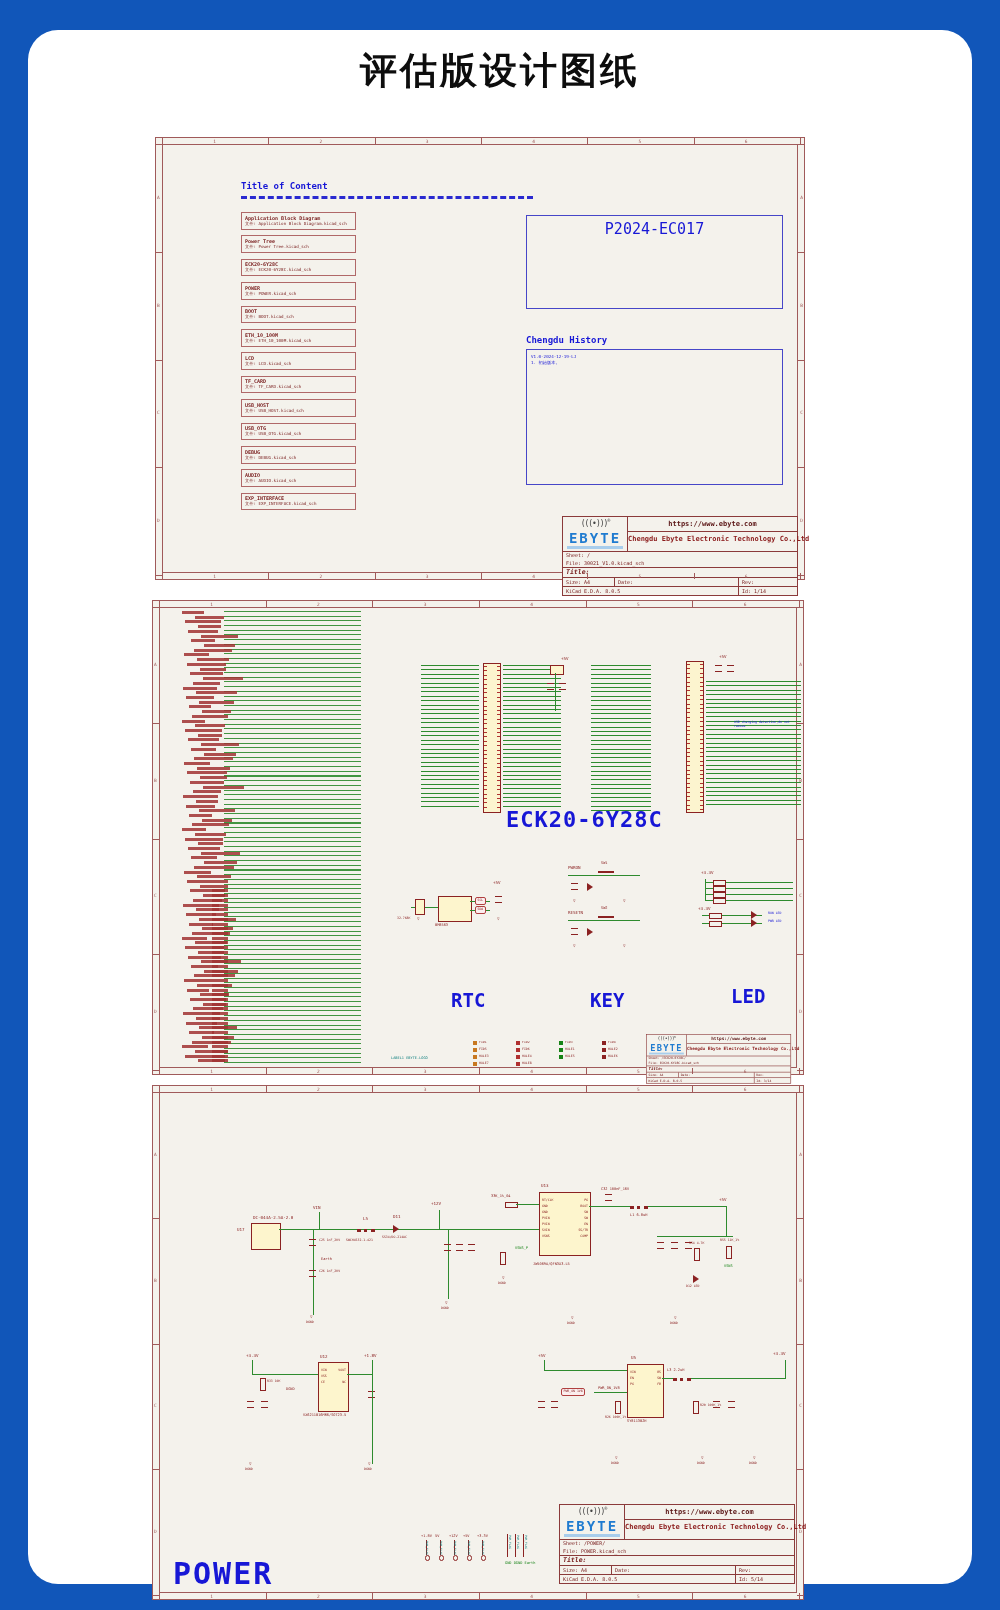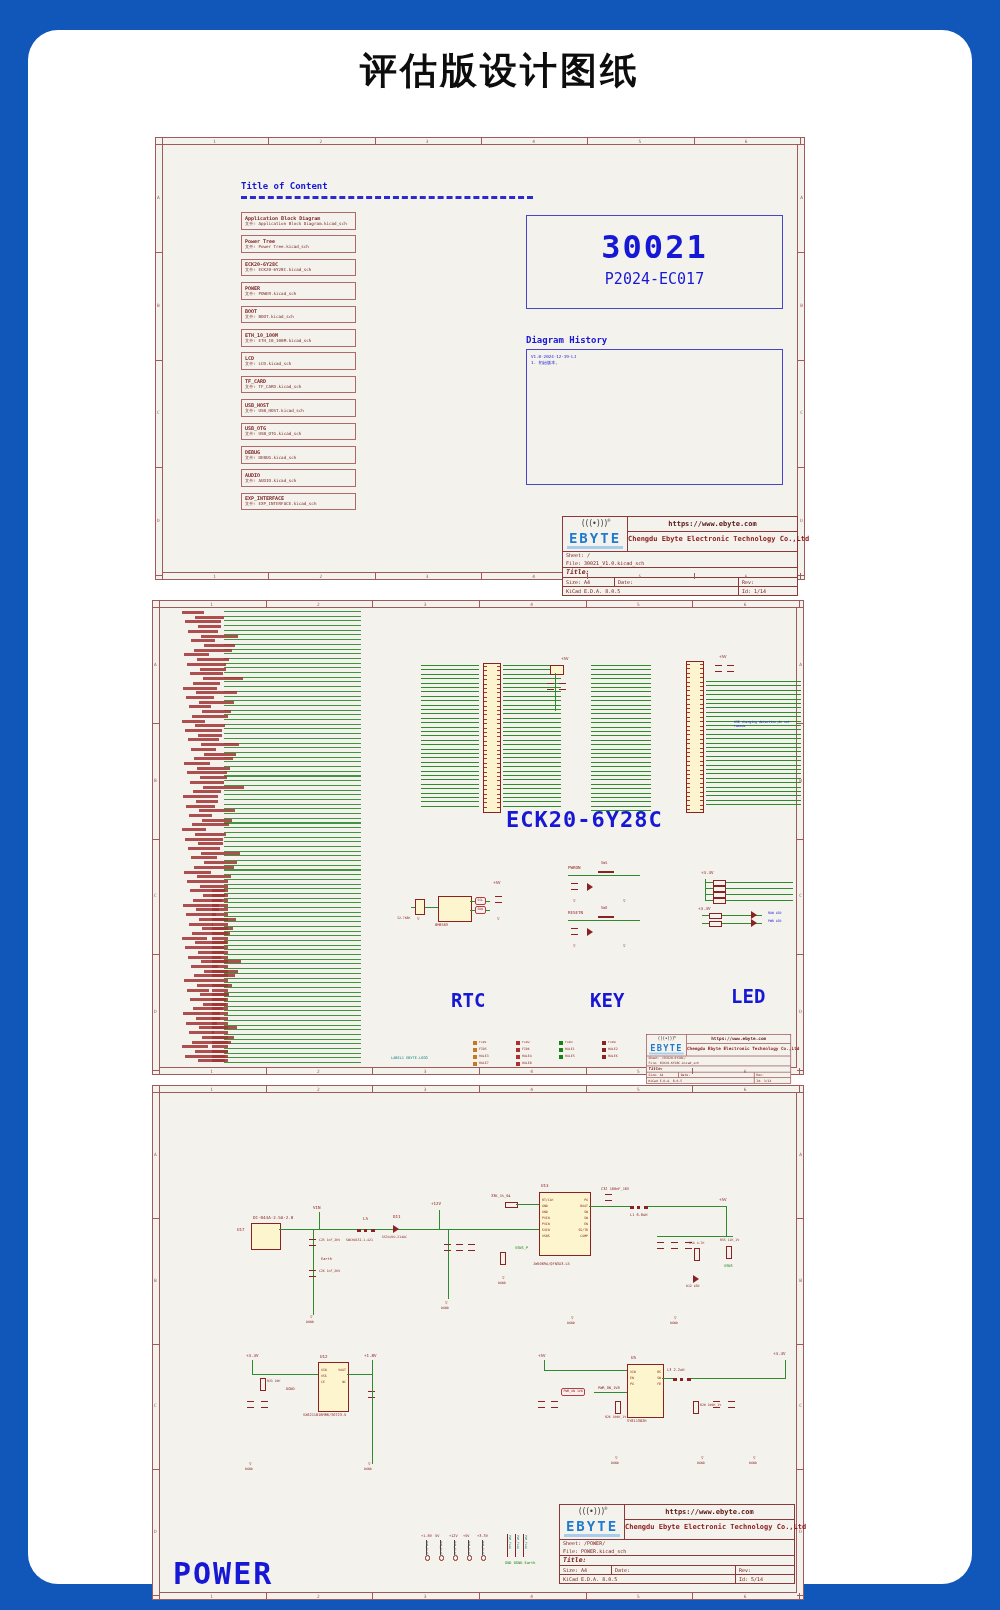--- a/index.html
+++ b/index.html
@@ -128,25 +128,24 @@
         <div class="toc-t">AUDIO</div>
         <div class="toc-f">文件: AUDIO.kicad_sch</div>
       </div>
       <div class="toc-item" style="top: 280.8px;">
         <div class="toc-t">EXP_INTERFACE</div>
         <div class="toc-f">文件: EXP_INTERFACE.kicad_sch</div>
       </div>
     </div>
 
   <div class="pnbox" style="left:370px;top:77px;width:255px;height:92px">
-    <div class="pn">30021</div>
     <div class="pc">P2024-EC017</div>
   </div>
 
-  <div class="t b f9 bold" style="left:370px;top:197px">Diagram History</div>
+  <div class="t b f9 bold" style="left:370px;top:197px">Chengdu History</div>
   <div class="revbox" style="left:370px;top:211px;width:255px;height:134px">
     <div class="t b f4" style="left:4px;top:5px">V1.0-2024-12-19-LJ</div>
     <div class="t b f4" style="left:4px;top:11px">1. 初始版本,</div>
   </div>
 
   <div class="tblock" style="left:406px;top:378px;width:236px">
     <div class="tbtop">
       <div class="tblogo">
         <div class="ant"><span>(((•)))</span><span class="reg">®</span></div>
         <div><span class="brand">EBYTE</span></div>

